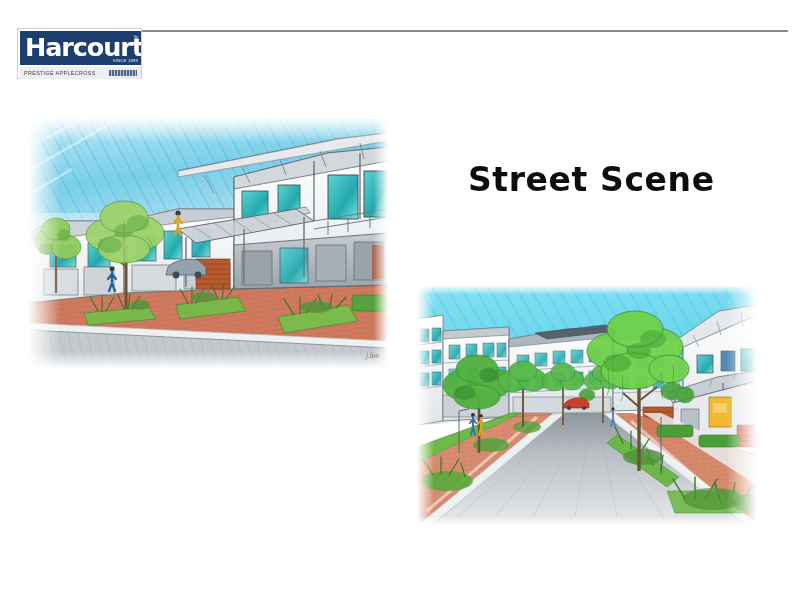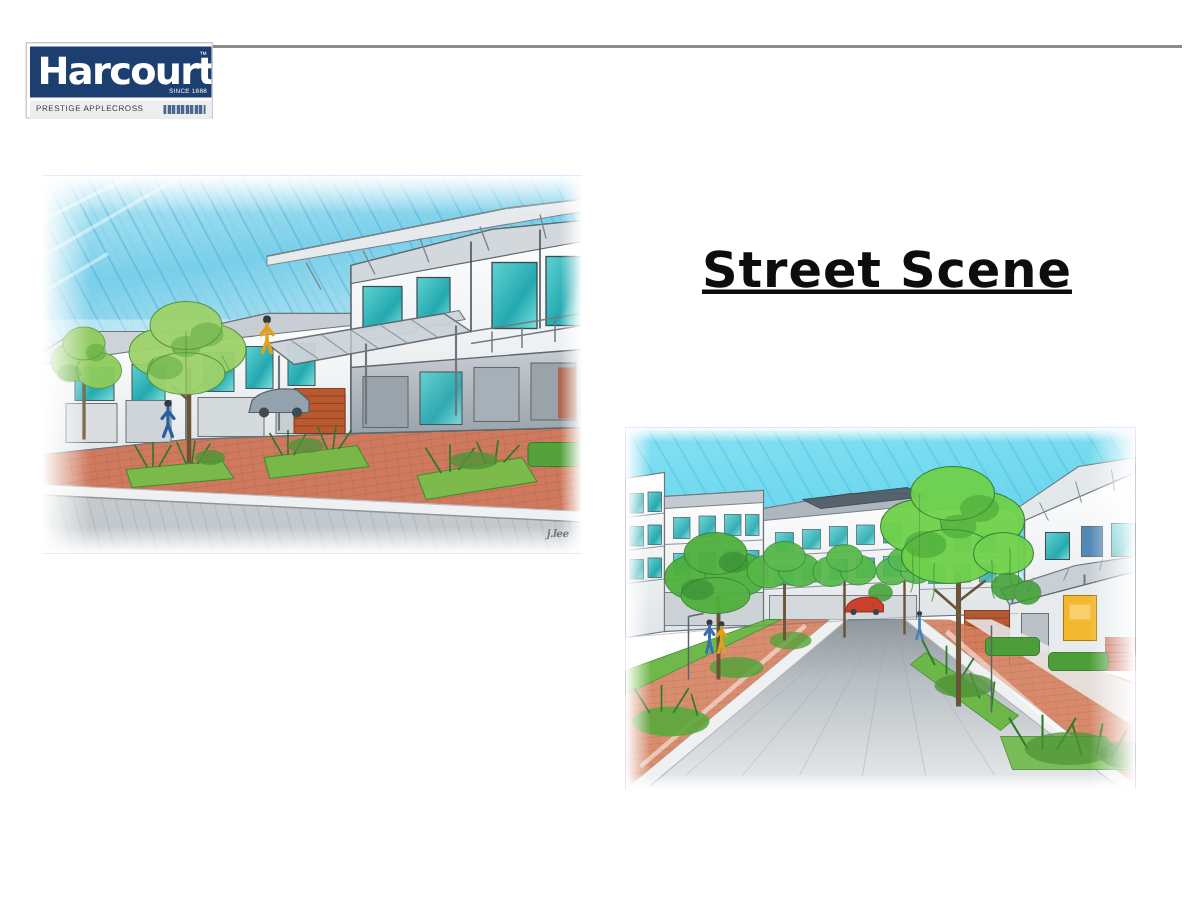--- a/index.html
+++ b/index.html
@@ -105,29 +105,27 @@
   #slide-title {
     position: absolute;
     left: 468px; top: 160px;
     width: 300px;
     font-family: "DejaVu Sans", sans-serif;
     font-weight: bold;
     font-size: 33px;
     letter-spacing: 0.6px;
     color: #0d0d0d;
     white-space: nowrap;
-    text-decoration: underline;
   }
 
   
   .render-figure {
     position: absolute;
     overflow: hidden;
-    background: #c4b5fd;
-    font-weight: bold;
+    background: #22c55e;
   }
   #render-street-elevation {
     left: 28px; top: 117px;
     width: 360px; height: 252px;
   }
   #render-street-perspective {
     left: 417px; top: 285px;
     width: 340px; height: 241px;
   }
   .render-figure svg { display: block; width: 100%; height: 100%; }

